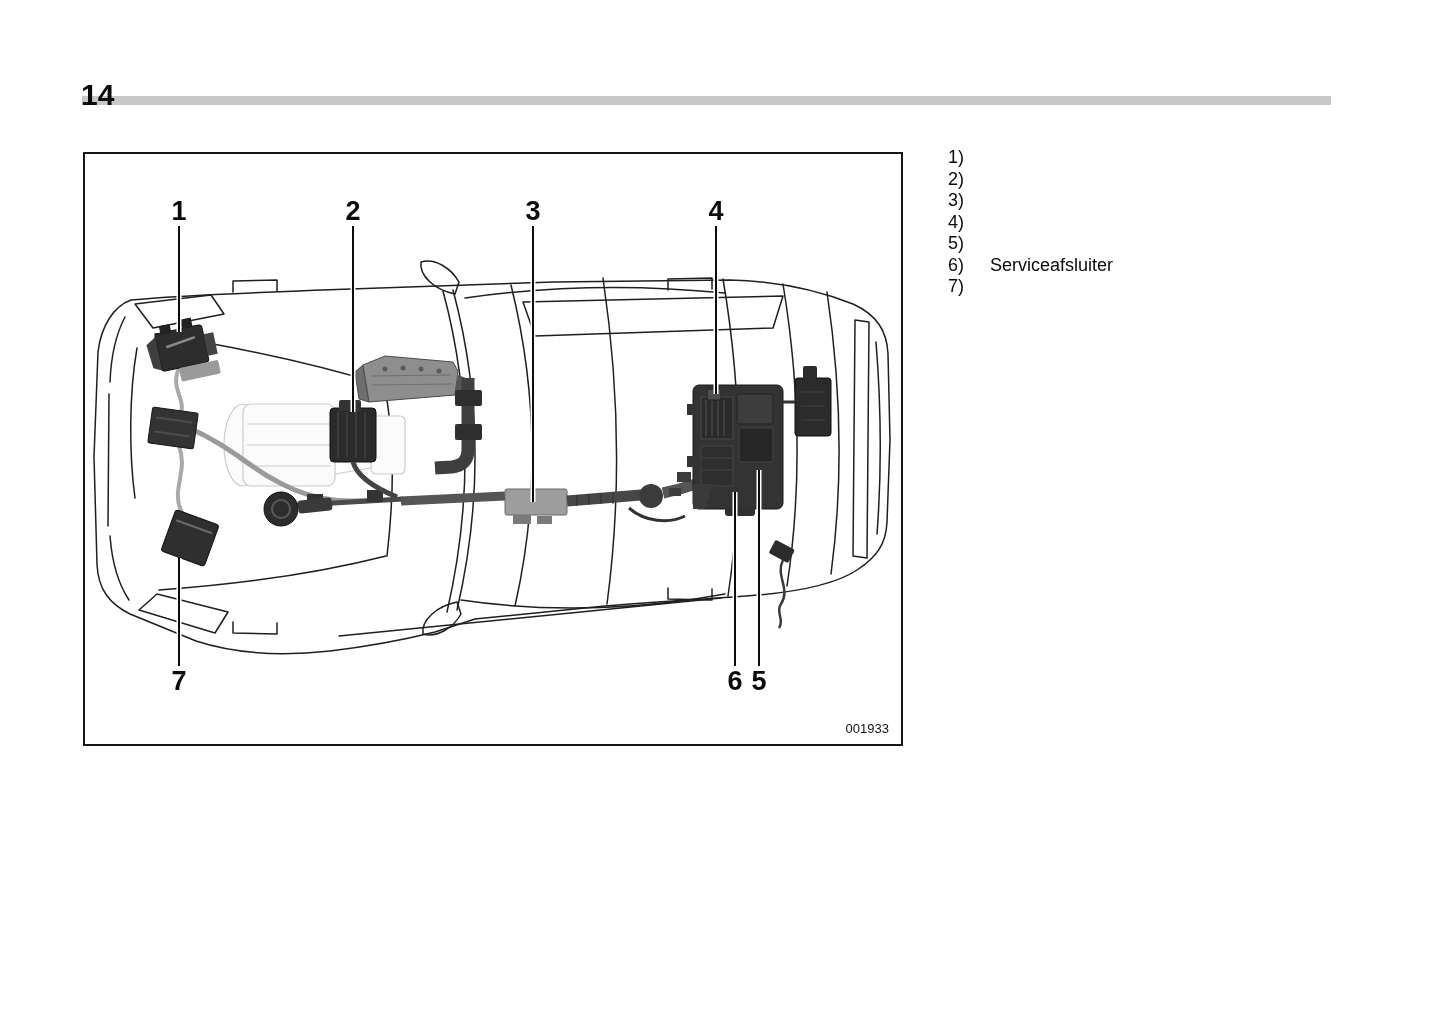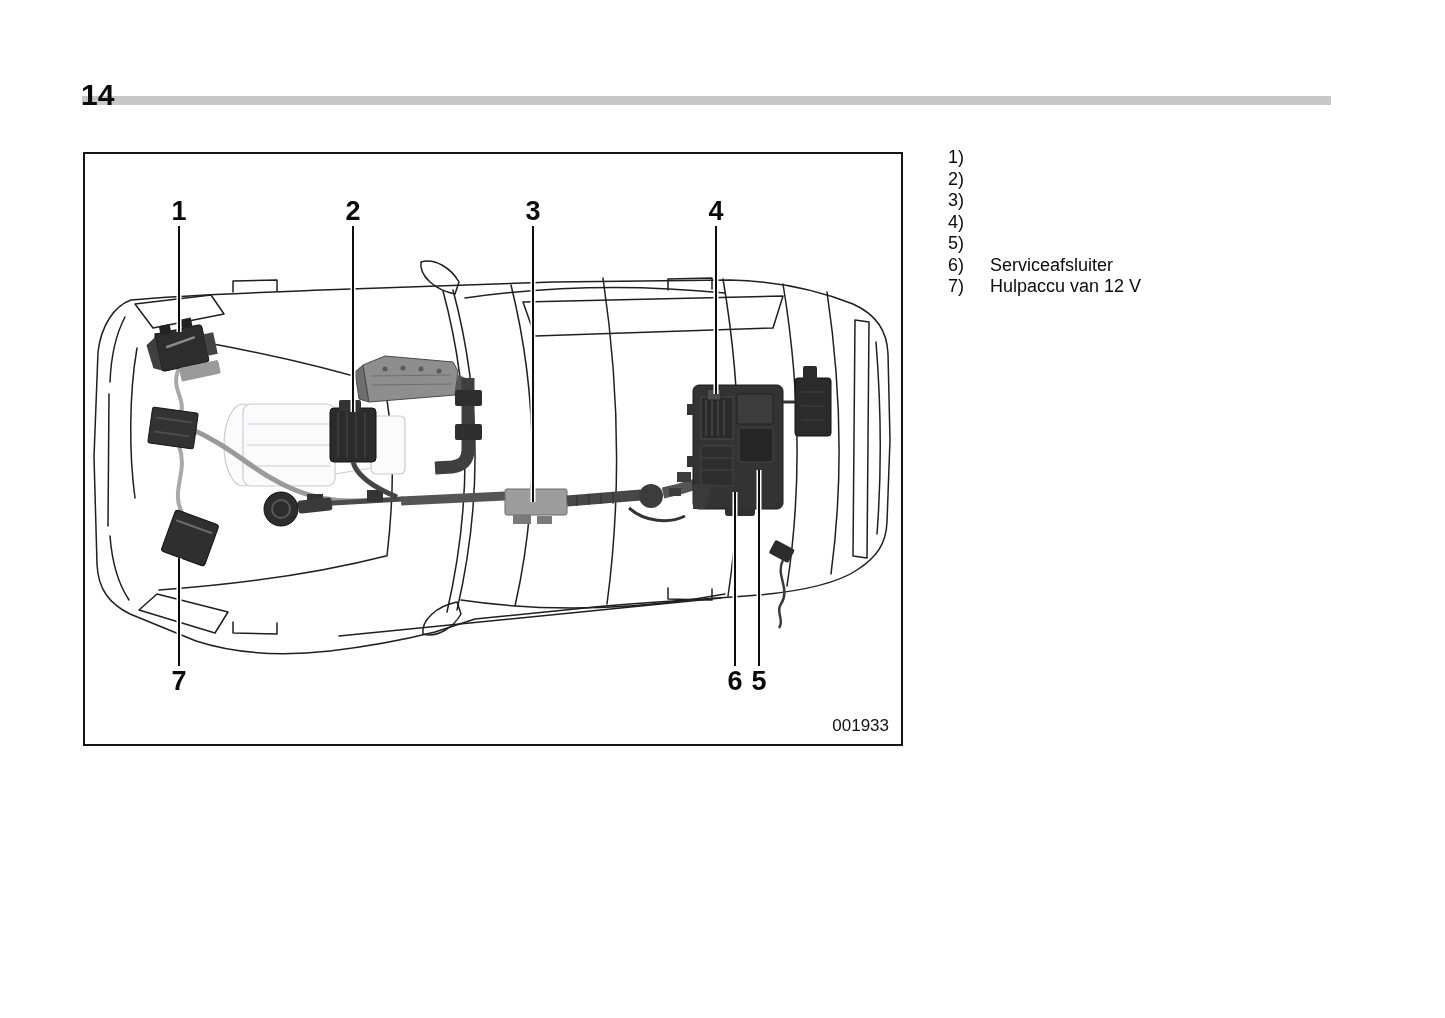--- a/index.html
+++ b/index.html
@@ -12,21 +12,21 @@
                 background:#c8c8c8; }
   .page-number { position:absolute; left:81px; top:78px; font-size:30px; font-weight:bold;
                  letter-spacing:0px; color:#0a0a0a; }
 
   
   .figure-frame { position:absolute; left:83px; top:152px; width:820px; height:594px;
                   border:2px solid #161616; background:#fff; }
   .figure-frame svg { position:absolute; left:0; top:0; }
   .callout-num { position:absolute; transform:translate(-50%,-50%); font-size:27px;
                  font-weight:bold; color:#0a0a0a; line-height:1; }
-  .figure-code { position:absolute; right:12px; bottom:8px; font-size:17px; color:#111; }
+  .figure-code { position:absolute; right:12px; bottom:8px; font-size:13px; color:#111; }
 
   
   .legend { position:absolute; left:948px; top:147px; width:388px; font-size:18px;
             line-height:21.5px; color:#0a0a0a; }
   .legend-row { display:flex; align-items:flex-start; }
   .legend-num { width:42px; flex:0 0 42px; }
   .legend-text { flex:1; text-align:justify; }
   .legend-text .lt1.justify-first { text-align-last:justify; }
 </style>
 </head>
@@ -233,20 +233,16 @@
     </div>
     <div class="legend-row">
       <span class="legend-num">6)</span>
       <div class="legend-text">
         <div class="lt1">Serviceafsluiter</div>
         <div class="lt2"></div>
       </div>
     </div>
     <div class="legend-row">
       <span class="legend-num">7)</span>
-      <div class="legend-text">
-        <div class="lt1">Hulpaccu van 12 V</div>
-        <div class="lt2"></div>
-      </div>
     </div>
   </div>
 
 </div>
 
 </body></html>

